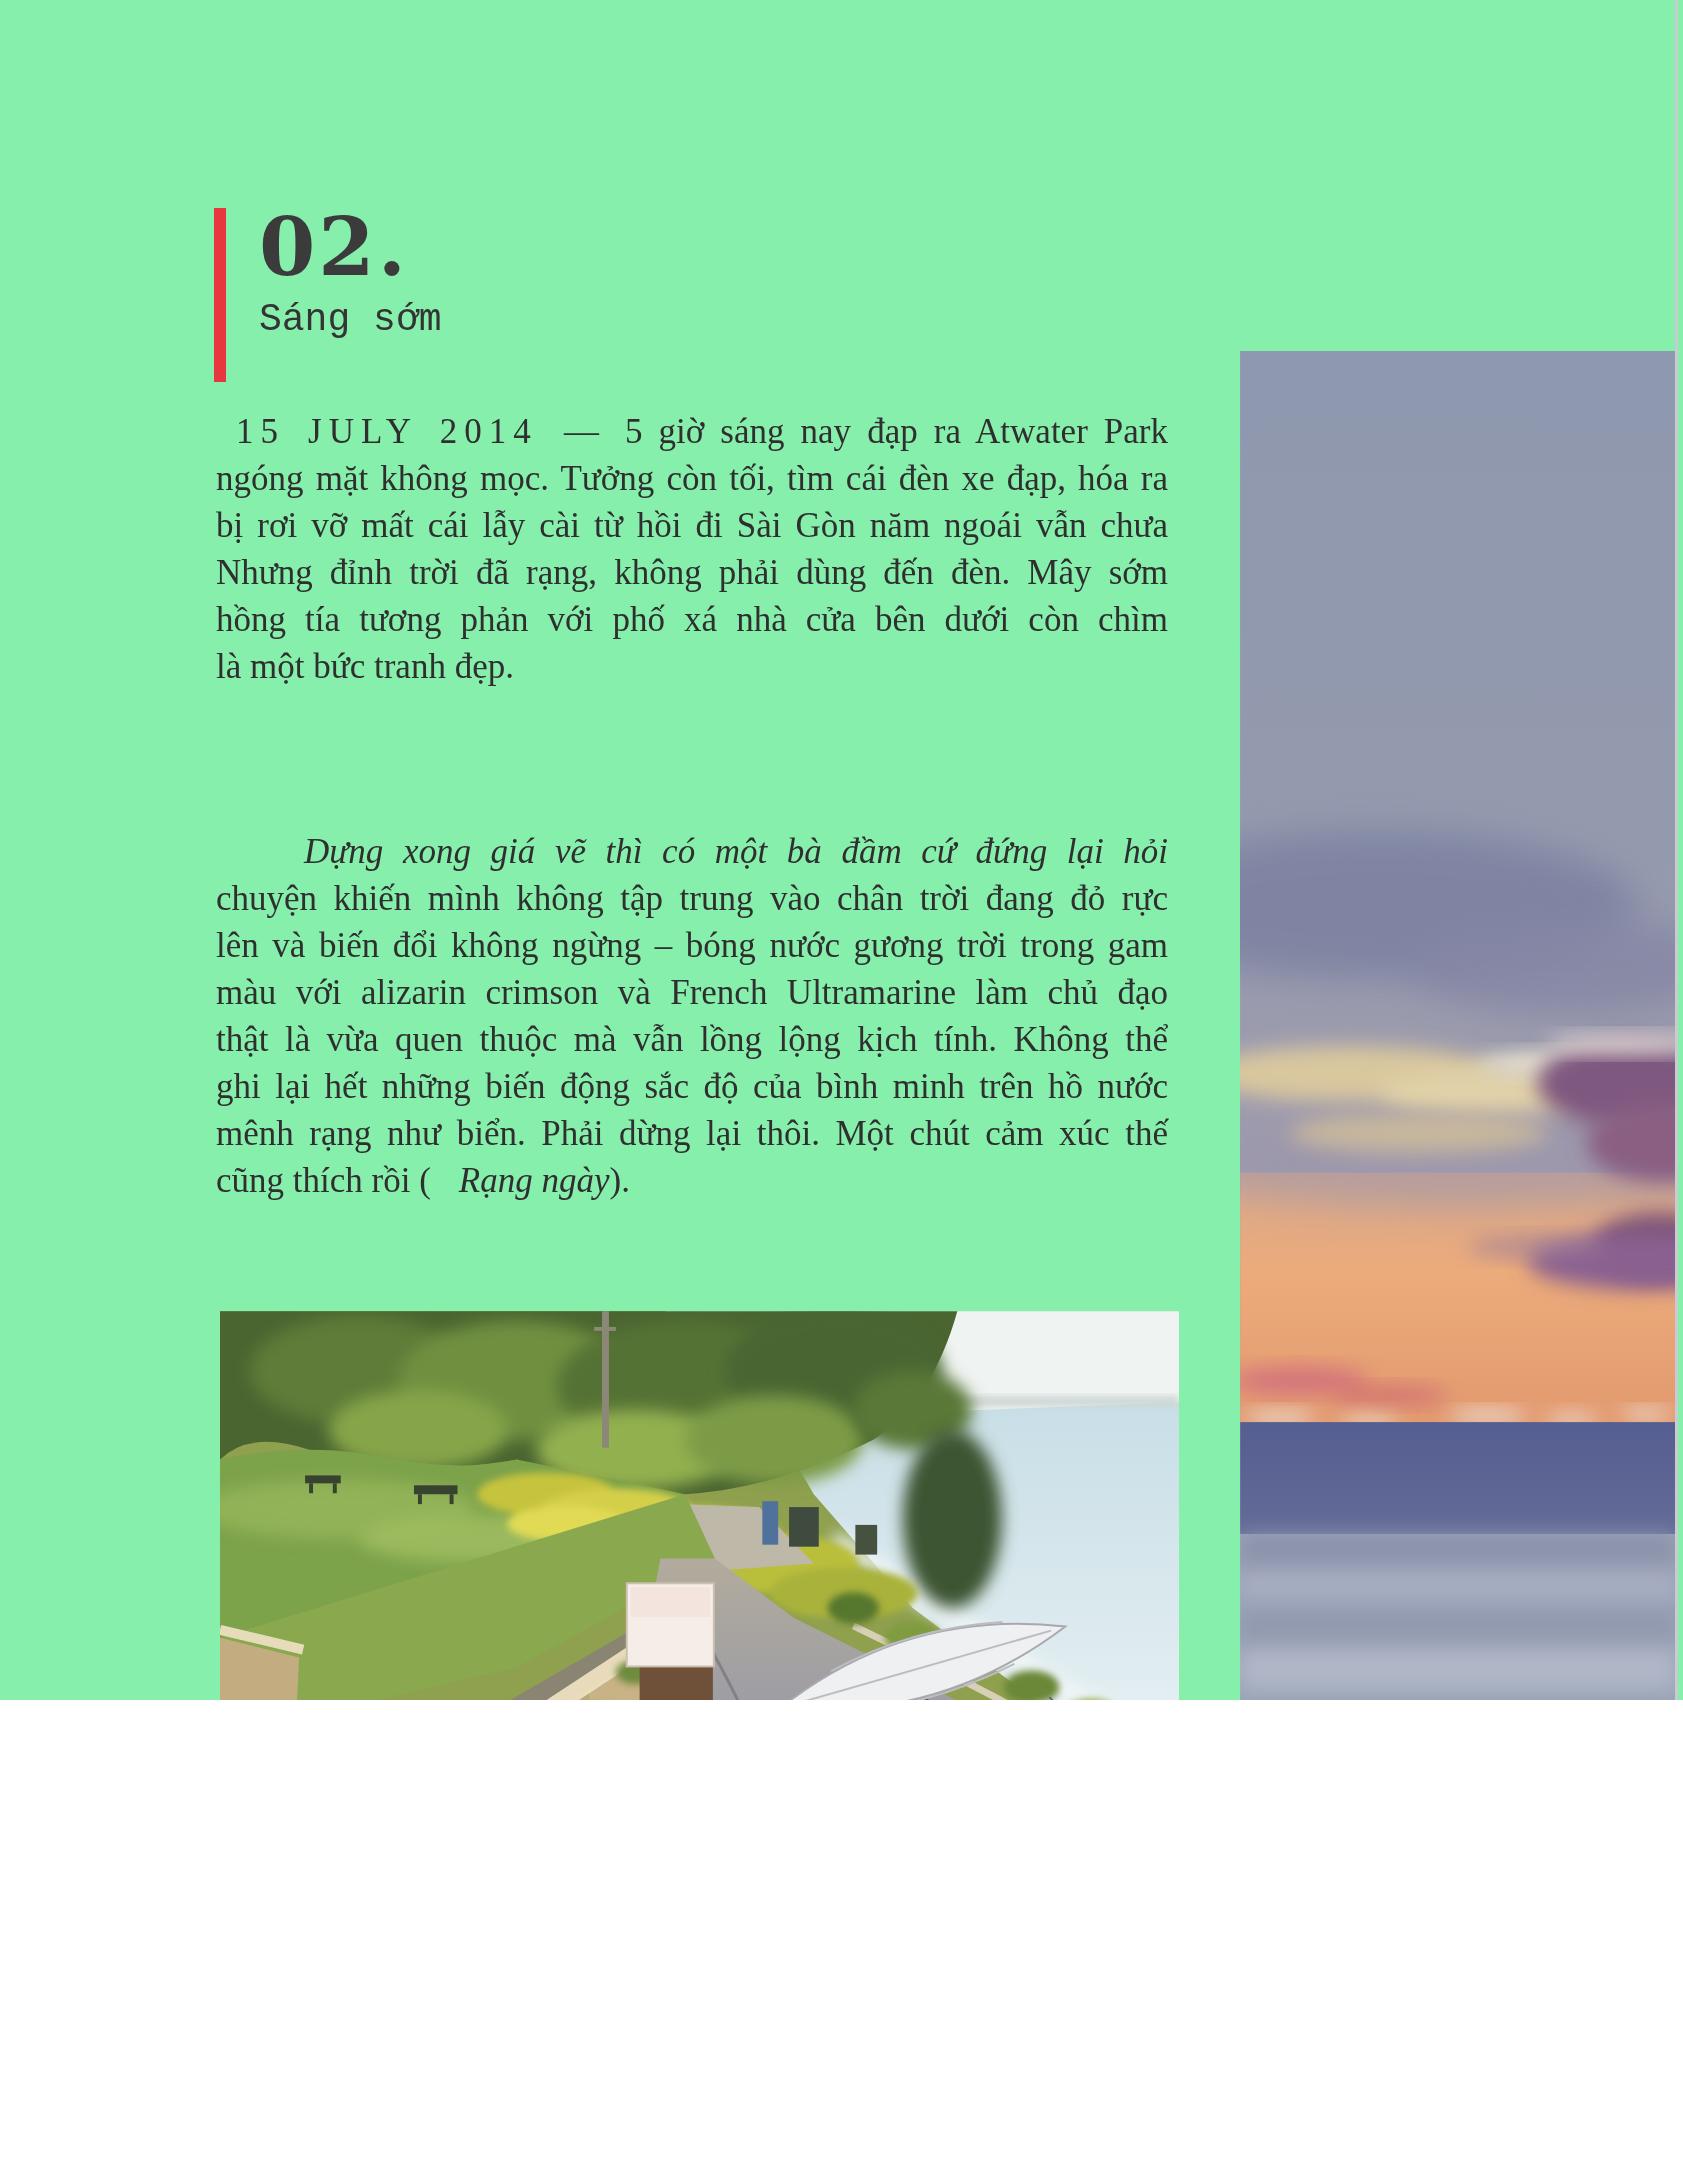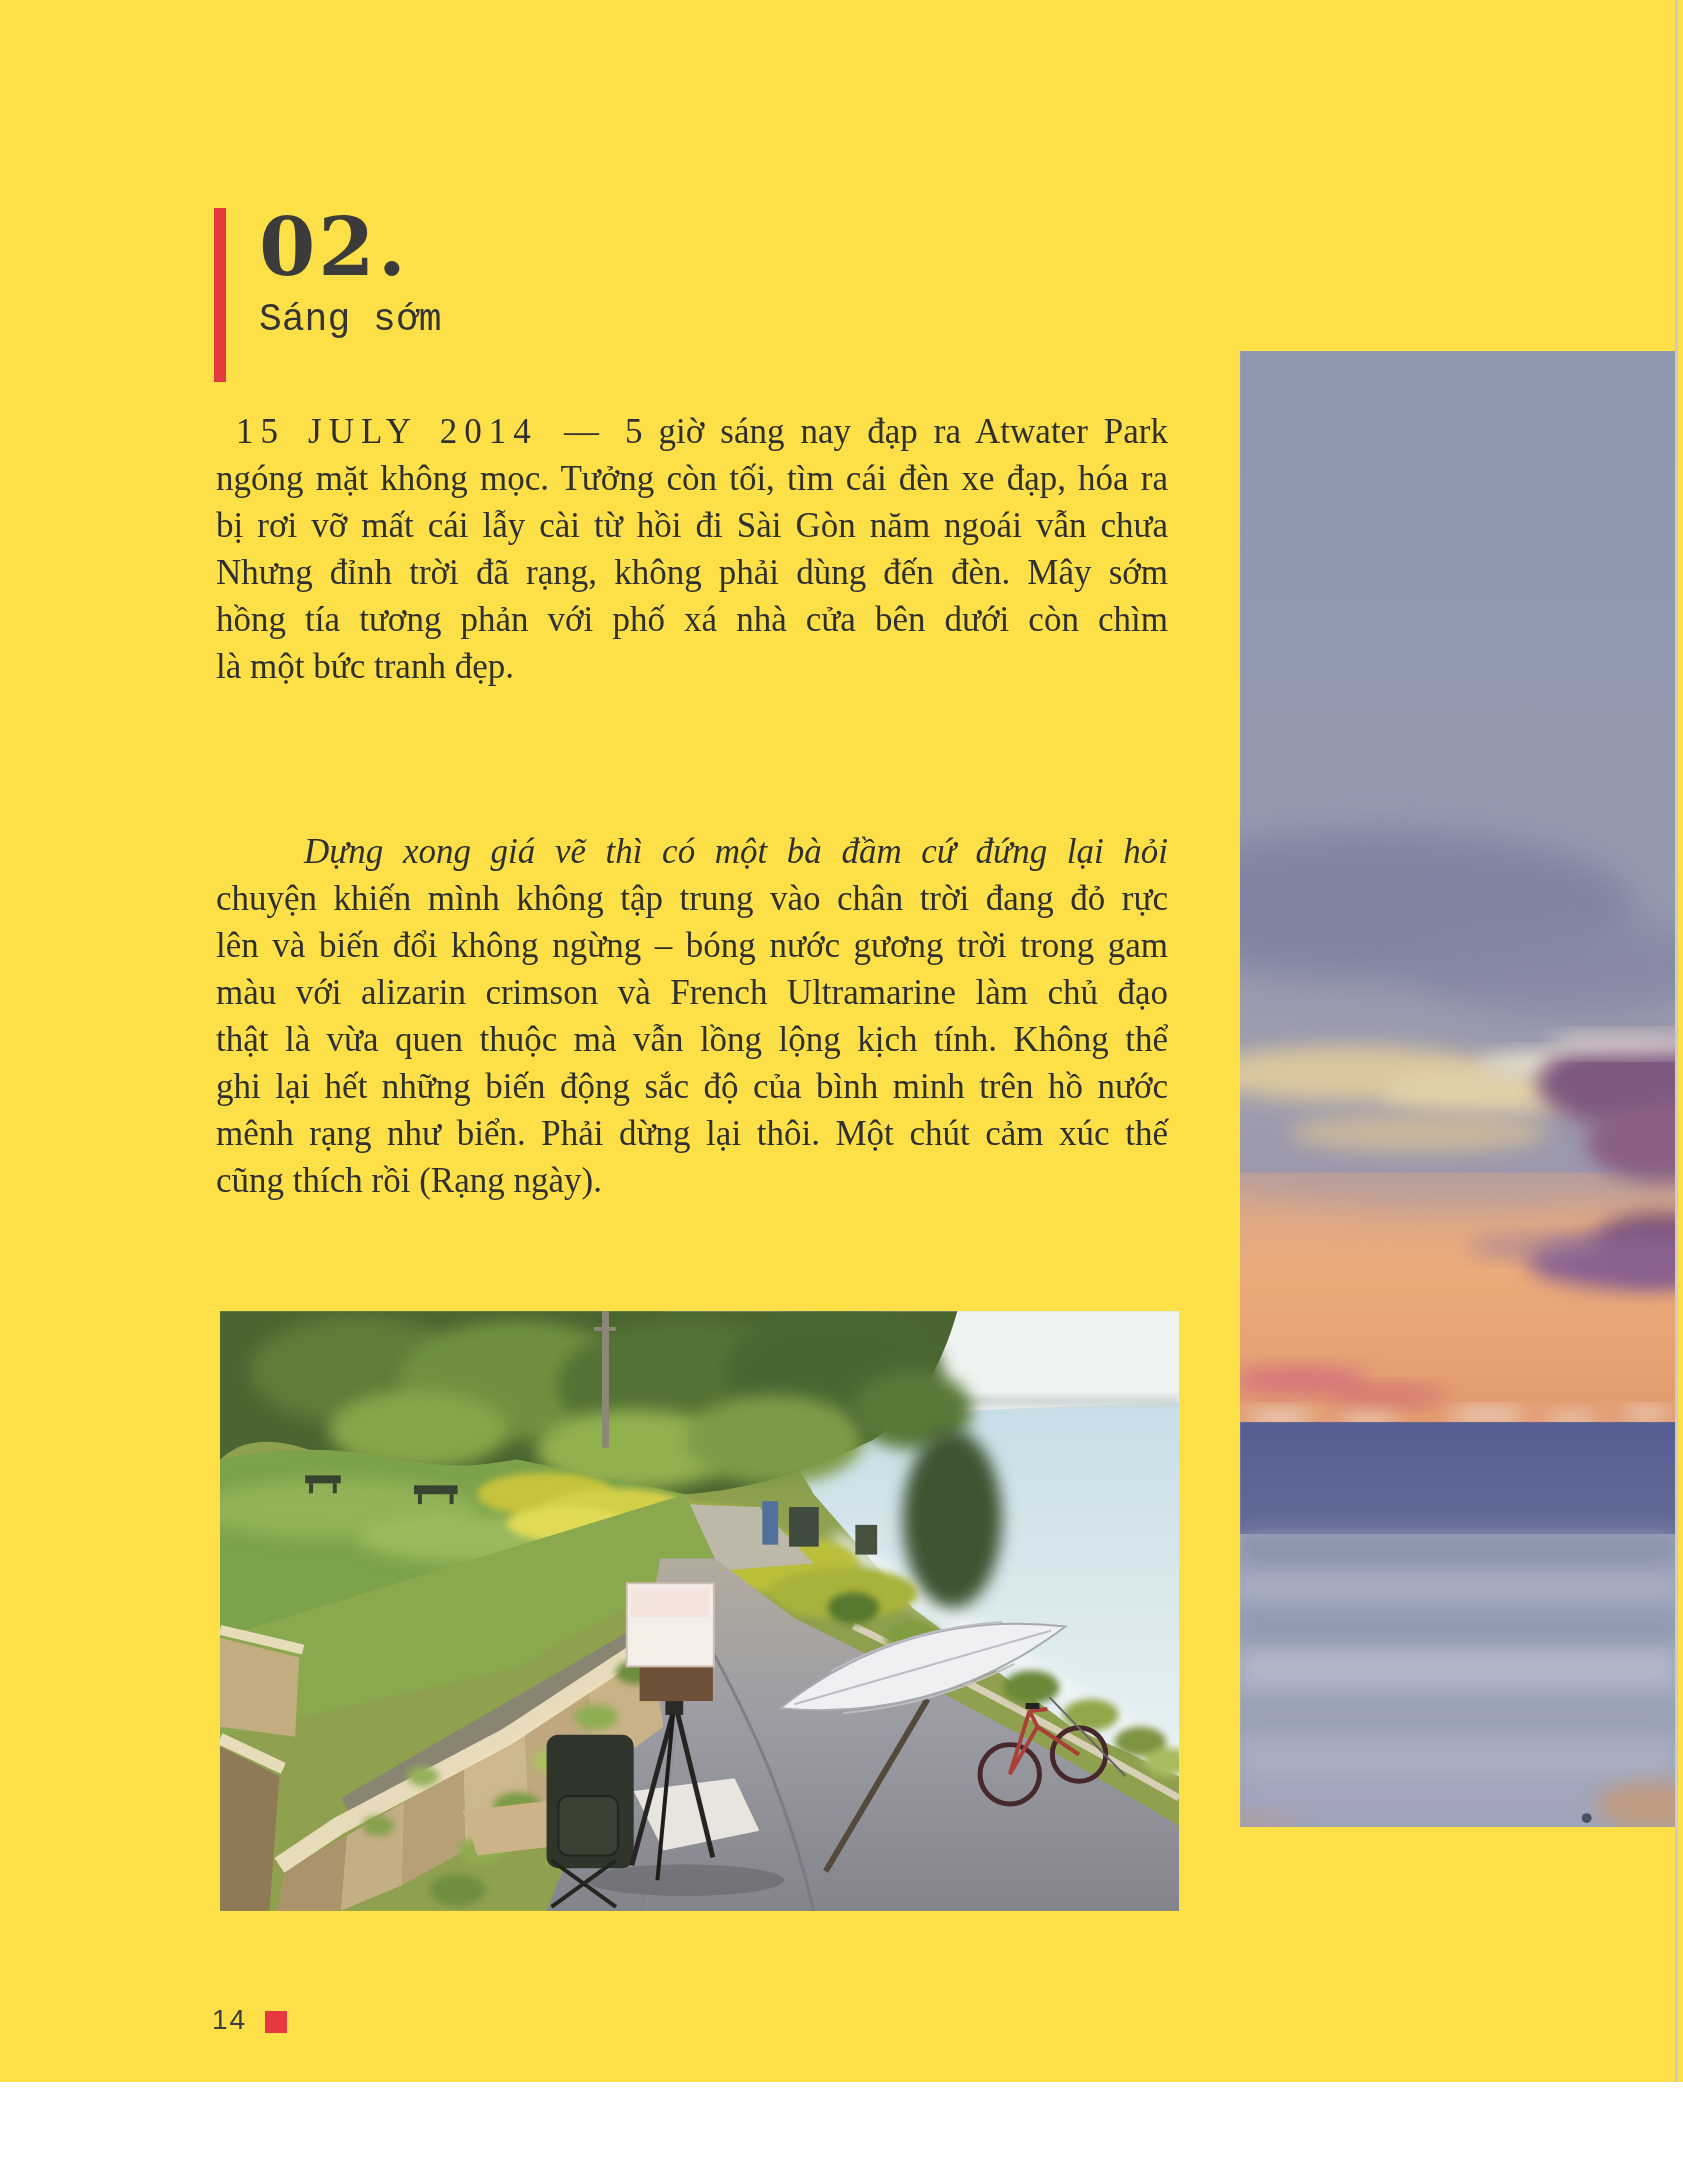--- a/index.html
+++ b/index.html
@@ -1,33 +1,33 @@
 <!DOCTYPE html>
 <html><head>
 <meta charset="utf-8">
 <style>
   html,body{margin:0;padding:0;background:#ffffff;}
-  .page{position:relative;width:1683px;height:2082px;background:#fde047;overflow:hidden;
+  .page{position:relative;width:1683px;height:1700px;background:#86efac;overflow:hidden;
         font-family:"Liberation Serif","DejaVu Serif",serif;color:#2f2f2f;}
   
   .red-bar{position:absolute;left:214px;top:208px;width:12px;height:174px;background:#e8383f;}
   .chap-num{position:absolute;left:259px;top:206px;font-family:"DejaVu Serif",serif;
             font-weight:700;font-size:81px;line-height:1;color:#3b3b3b;letter-spacing:3px;}
   .chap-title{position:absolute;left:259px;top:301px;font-family:"Liberation Mono","DejaVu Sans Mono",monospace;
             font-size:38px;line-height:1;color:#343434;}
   
   .textblock{position:absolute;left:216px;width:952px;font-size:35px;line-height:47px;}
   #para1{top:408px;}
   #para2{top:828px;}
   .line{height:47px;text-align:justify;text-align-last:justify;white-space:nowrap;}
   .line.last{text-align-last:left;}
   .line.indent{padding-left:88px;width:864px;font-style:italic;}
   .date-sc{letter-spacing:7px;margin-left:20px;}
   .emdash{margin:0 10px;}
-  .ital{}
+  .ital{font-style:italic;margin-left:28px;}
   
   .photo{position:absolute;left:220px;top:1311px;width:959px;height:600px;overflow:hidden;}
   .photo svg{display:block;}
   
   .painting{position:absolute;left:1240px;top:351px;width:436px;height:1476px;overflow:hidden;}
   
   .page-edge{position:absolute;left:1675px;top:0;width:3px;height:2178px;background:#c9cccf;}
   
   .folio{position:absolute;left:212px;top:2004px;font-family:"Liberation Sans",sans-serif;
          font-weight:400;font-size:28px;letter-spacing:2px;color:#3d3d3d;}

